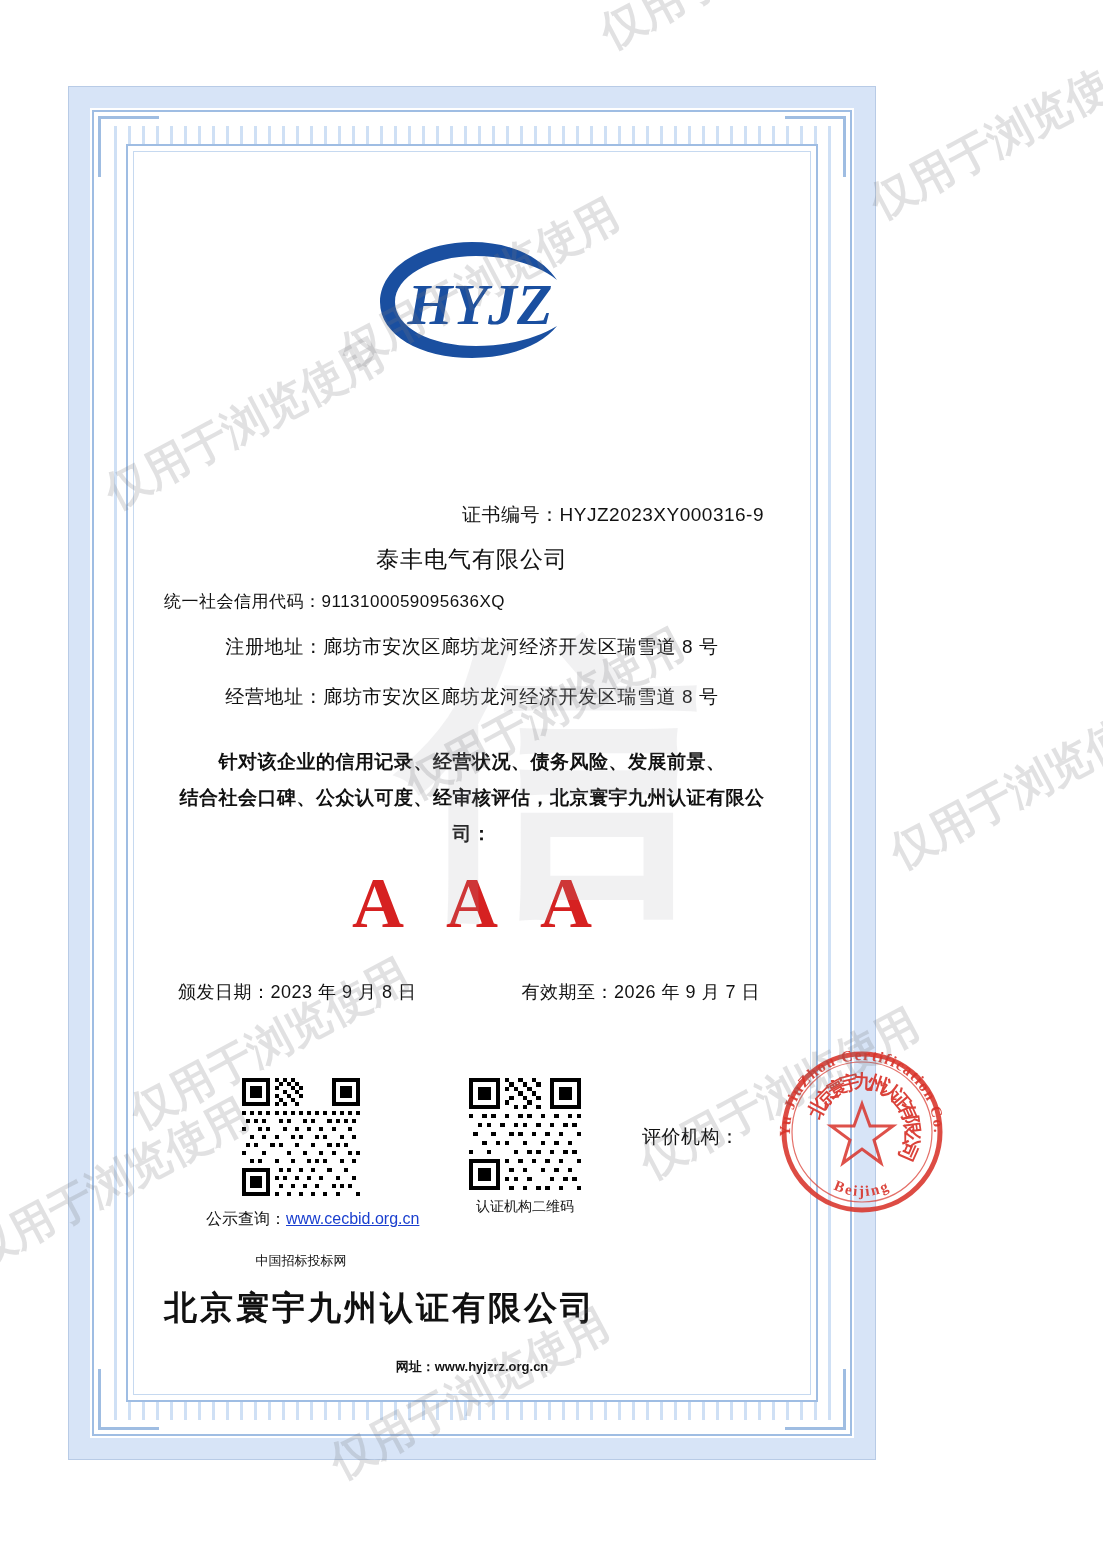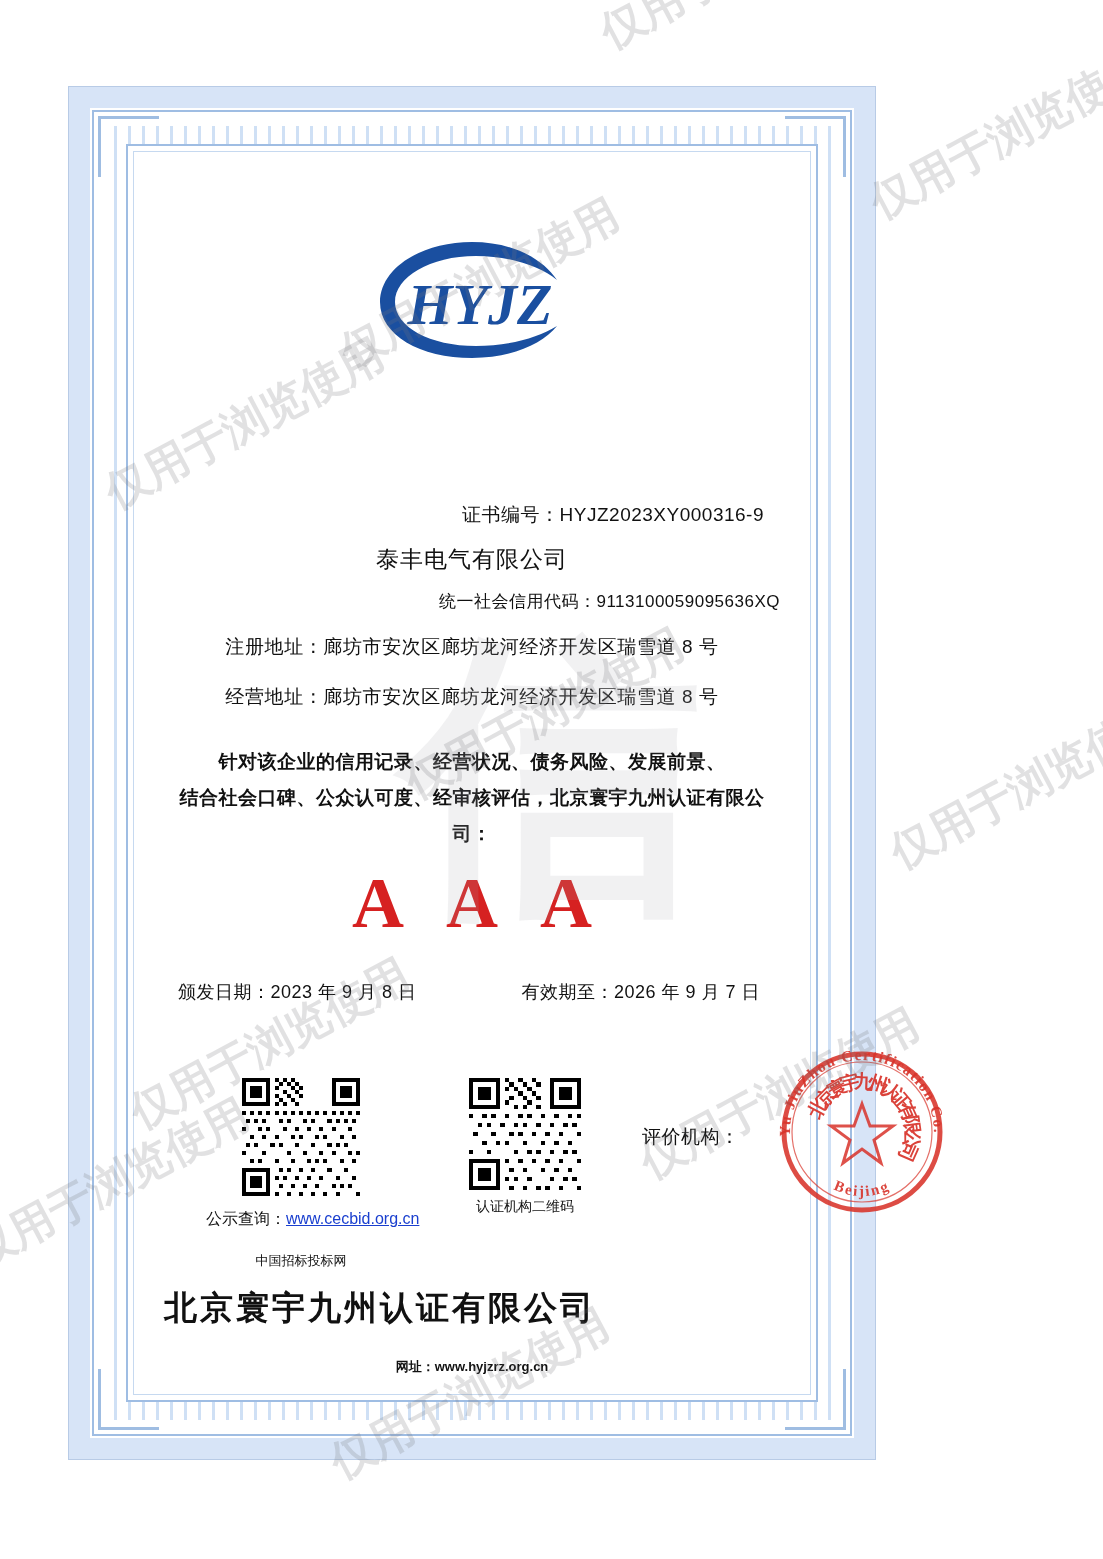--- a/index.html
+++ b/index.html
@@ -130,21 +130,21 @@
     text-align: center;
     font-size: 23px;
     color: #111;
     letter-spacing: 1px;
   }
   .credit-code {
     position: absolute;
     top: 408px;
     left: 0;
     right: 0;
-    text-align: right;
+    text-align: left;
     font-size: 17px;
     color: #111;
     letter-spacing: .5px;
   }
   .addr-reg {
     position: absolute;
     top: 452px;
     left: 0;
     right: 0;
     text-align: center;

